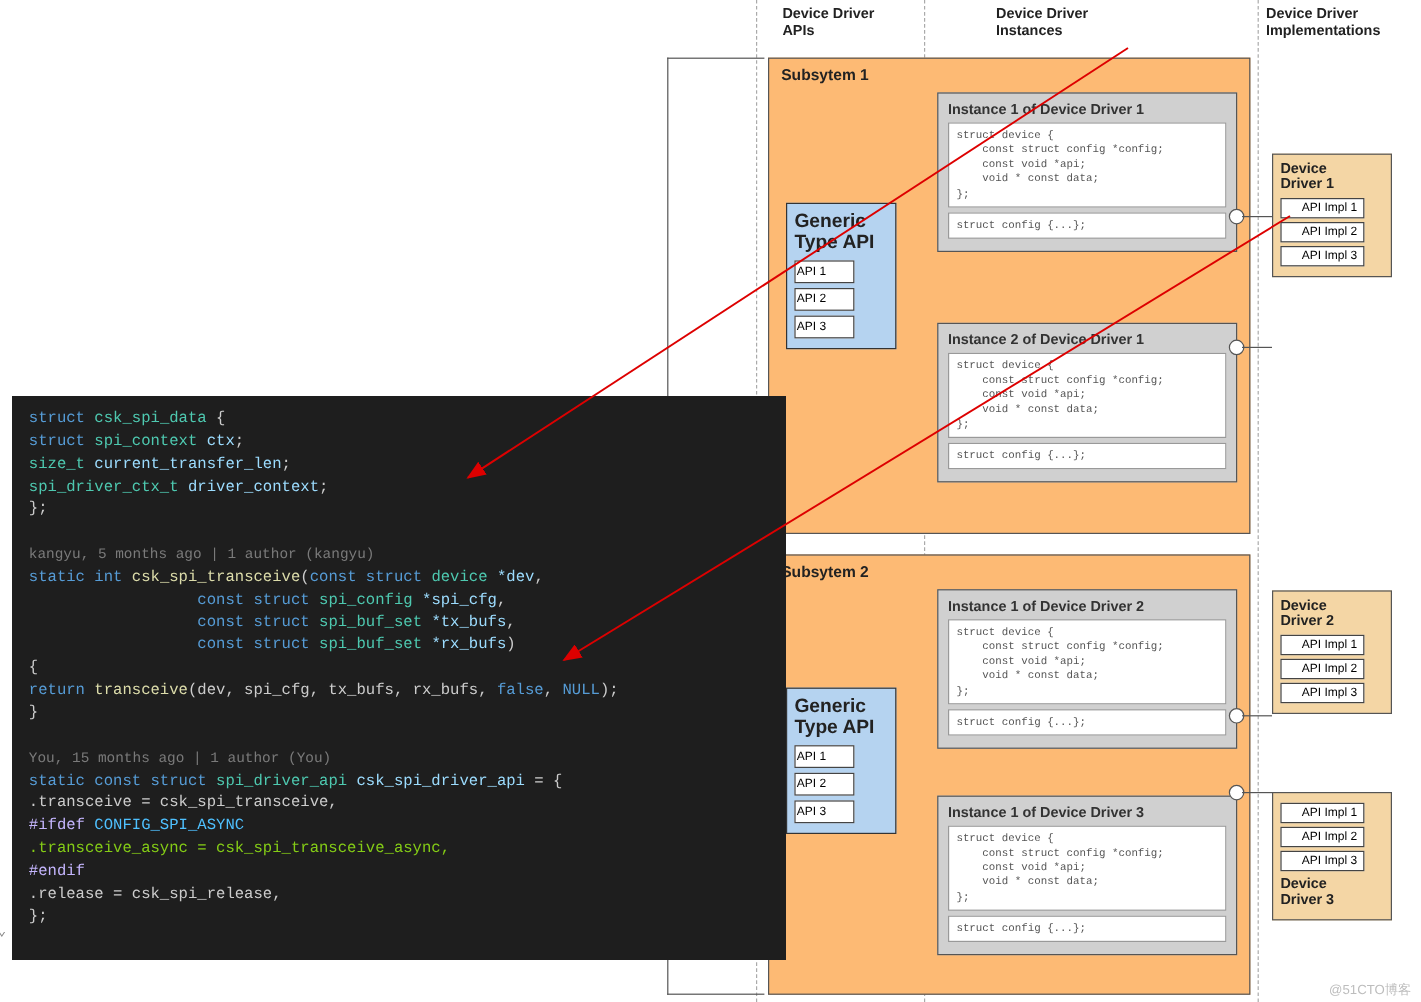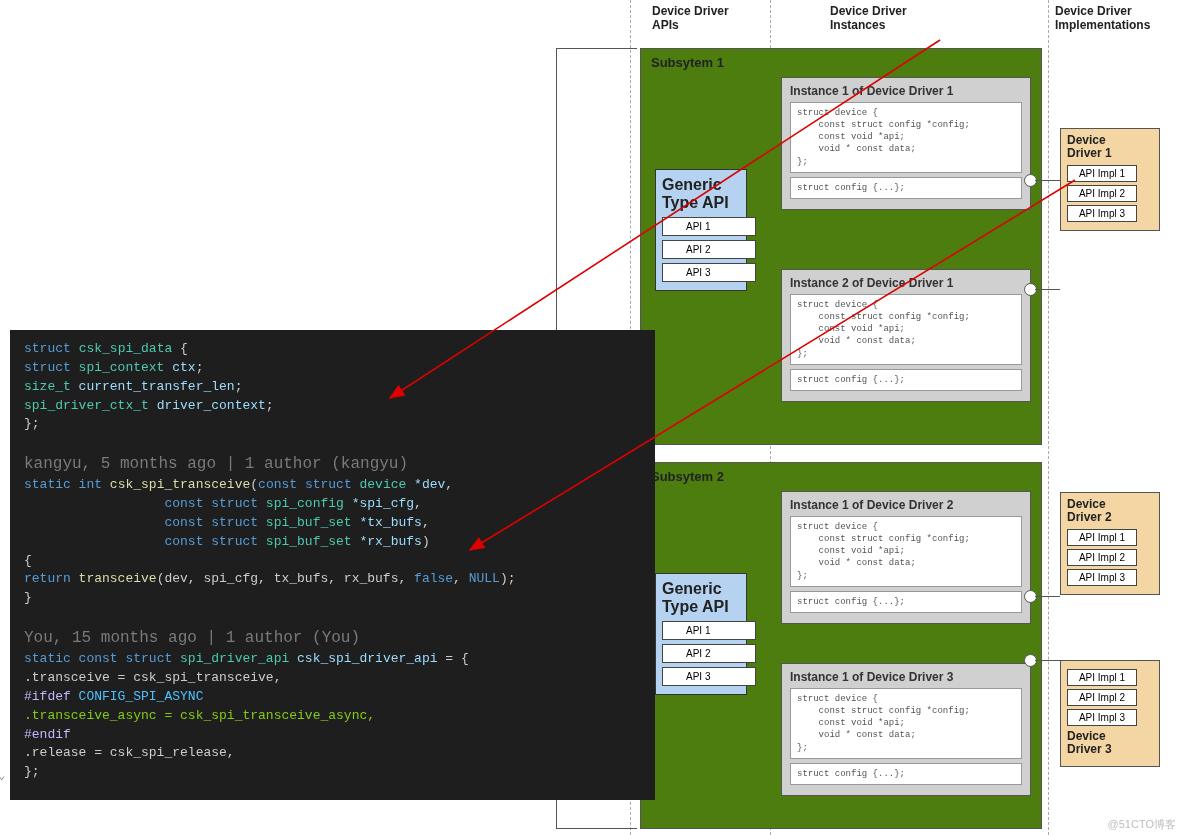--- a/index.html
+++ b/index.html
@@ -1,33 +1,33 @@
 <!DOCTYPE html>
 <html><head>
 <meta charset="utf-8">
 <style>
 html,body{margin:0;padding:0;width:1184px;height:835px;background:#fff;font-family:Arial,sans-serif;font-size:11px;position:relative;overflow:hidden}
 .col-hdr{position:absolute;top:4px;font-weight:bold;font-size:12px;text-align:left;color:#222}
-.subsys{position:absolute;background:#4d7c0f;border:1px solid #555}
+.subsys{position:absolute;background:#fdba74;border:1px solid #555}
 .subsys-label{position:absolute;top:6px;left:10px;font-weight:bold;font-size:13px;color:#222}
 .api-box{position:absolute;background:#b5d3f0;border:1px solid #333;padding:6px 6px 4px 6px}
 .api-title{font-weight:bold;font-size:16px;color:#222;margin-bottom:6px;line-height:1.1}
-.api-btn{background:#fff;border:1px solid #444;padding:3px 23px;margin:4px 0;font-size:10px;width:46px;text-align:left}
+.api-btn{background:#fff;border:1px solid #444;padding:3px 1px;margin:4px 0;font-size:10px;width:46px;text-align:left}
 .inst-box{position:absolute;background:#d0d0d0;border:1px solid #555;padding:6px 8px}
 .inst-title{font-weight:bold;font-size:12px;color:#333;margin-bottom:4px}
 .code-inner{background:#fff;border:1px solid #999;font-family:"Courier New",monospace;font-size:9px;color:#555;padding:4px 6px;white-space:pre;line-height:1.35;margin-bottom:4px}
 .drv-box{position:absolute;background:#f4d6a5;border:1px solid #555;padding:5px 6px}
 .drv-title{font-weight:bold;font-size:12px;color:#222;margin-bottom:5px;line-height:1.1}
-.drv-btn{background:#fff;border:1px solid #444;padding:2px 5px;margin:3px 0;font-size:10px;width:58px;text-align:center}
+.drv-btn{background:#fff;border:1px solid #444;padding:2px 5px;margin:3px 0;font-size:10px;width:58px;text-align:right}
 .editor{position:absolute;left:10px;top:330px;width:645px;height:470px;background:#1e1e1e;font-family:Consolas,"Courier New",monospace;font-size:13px;color:#ccc;line-height:1.45;padding:10px 14px;box-sizing:border-box}
 .kw{color:#569cd6}
 .ty{color:#4ec9b0}
 .fn{color:#dcdcaa}
 .va{color:#9cdcfe}
-.cm{color:#7a7a7a;font-size:16px}
+.cm{color:#7a7a7a;font-size:12px}
 .pp{color:#c4b5fd}
 .mc{color:#4fc1ff}
 .lf{position:absolute;top:438px;left:-12px;color:#888;font-size:12px}
 .vline{position:absolute;border-left:1px dashed #aaa;top:0;height:835px}
 .connector{position:absolute;height:0;border-top:1px solid #555}
 .bracket{position:absolute;border:1px solid #555;border-right:none}
 .watermark{position:absolute;bottom:3px;right:8px;color:#bdbdbd;font-size:11px}
 svg.arrows{position:absolute;left:0;top:0;pointer-events:none}
 .dot{position:absolute;width:11px;height:11px;border:1px solid #555;border-radius:50%;background:#fff}
 </style>

